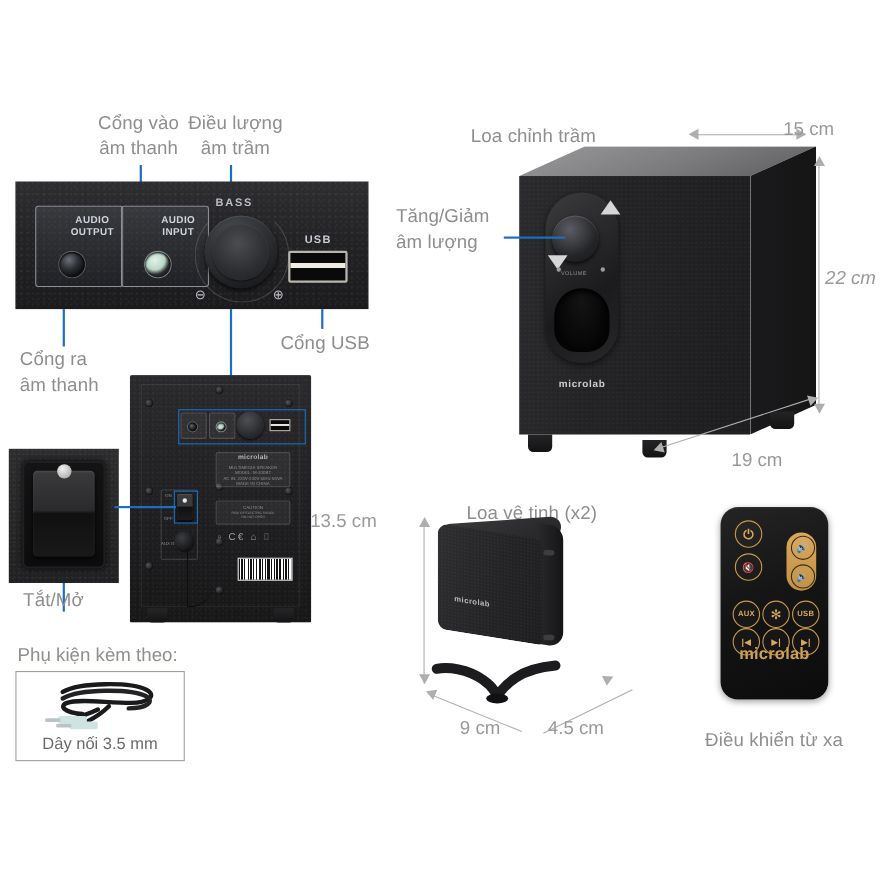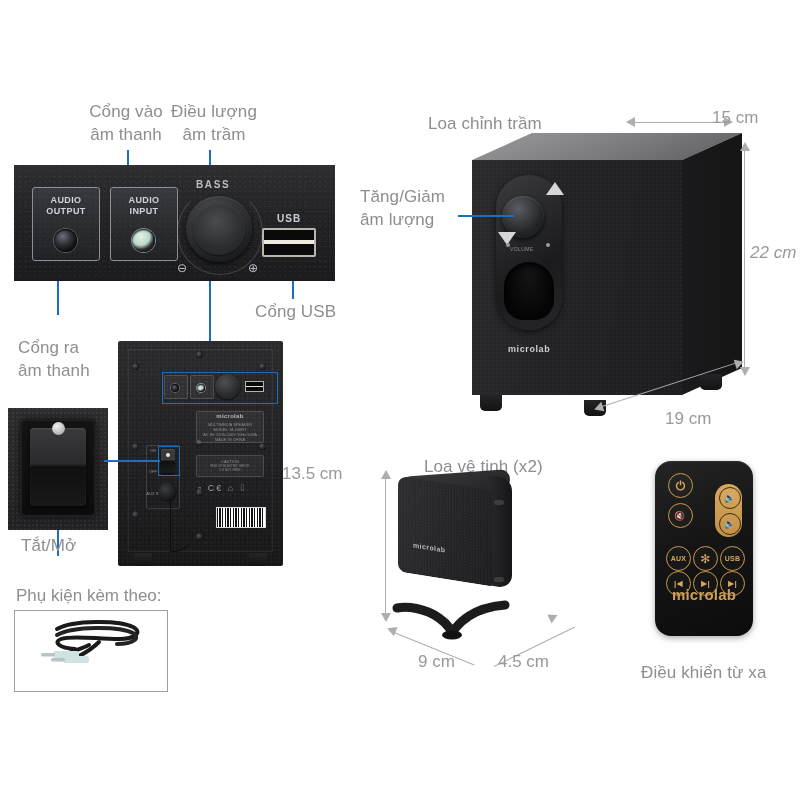--- a/index.html
+++ b/index.html
@@ -27,20 +27,21 @@
     background:
       radial-gradient(circle at 20% 30%, rgba(255,255,255,.05) 0 1px, transparent 1px),
       radial-gradient(circle at 70% 65%, rgba(255,255,255,.04) 0 1px, transparent 1px),
       linear-gradient(180deg,#2e2e30 0%,#232325 45%,#1b1b1d 100%);
     background-size:5px 5px,7px 7px,100% 100%;
     overflow:hidden;
   }
   .jackbox{
     position:absolute;border:1px solid #8a8f99;border-radius:3px;
     background:linear-gradient(180deg,rgba(90,95,105,.30),rgba(40,42,48,.30));
+    padding-left:12px;
   }
   .jacklabel{
     position:absolute;width:100%;text-align:center;color:#cfd4dc;
     font-size:9px;line-height:10.5px;letter-spacing:.4px;font-weight:bold;
   }
   .jackhole{
     position:absolute;border-radius:50%;
     background:radial-gradient(circle at 38% 32%,#6d7078 0%,#303237 38%,#101012 70%,#000 100%);
     box-shadow:0 0 0 1px rgba(150,155,165,.45), inset 0 1px 2px #000;
   }
@@ -266,21 +267,21 @@
   <div class="knob-ring" style="left:163px;top:24px;width:84px;height:84px;"></div>
   <div id="bass-knob" style="left:172px;top:31px;width:66px;height:66px;"></div>
   <div class="knob-sym" style="left:163px;top:97px;">⊖</div>
   <div class="knob-sym" style="left:234px;top:97px;">⊕</div>
 
   <div class="usb-txt" style="left:263px;top:48px;">USB</div>
   <div id="usb-port" style="left:248px;top:63px;width:50px;height:25px;"></div>
 </div>
 
 <div class="bline v" style="left:57px;top:281px;height:34px;"></div>
-<div class="lbl" id="lbl-audio-output" style="left:18px;top:315px;width:100px;margin-top:21px;">Cổng ra
+<div class="lbl" id="lbl-audio-output" style="left:18px;top:315px;width:100px;">Cổng ra
 âm thanh</div>
 
 <div class="bline v" style="left:292px;top:281px;height:18px;"></div>
 <div class="lbl" id="lbl-usb" style="left:255px;top:300px;">Cổng USB</div>
 
 <div class="bline v" style="left:209px;top:281px;height:104px;"></div>
 
 <div class="abs" id="sub-rear">
   <div class="inner"></div>
 
@@ -445,13 +446,14 @@
   <svg style="position:absolute;left:8px;top:4px;" width="136" height="54" viewBox="0 0 136 54">
     <path d="M34 14 C50 5 96 5 110 12 C120 17 112 24 96 24 C74 24 48 20 38 24 C30 27 36 33 52 34" stroke="#1a1a1c" stroke-width="4" fill="none" stroke-linecap="round"></path>
     <path d="M34 20 C50 11 96 11 110 18 C118 23 110 29 94 29" stroke="#232325" stroke-width="4" fill="none" stroke-linecap="round"></path>
     <path d="M66 30 C58 34 50 36 46 38" stroke="#1a1a1c" stroke-width="4" fill="none" stroke-linecap="round"></path>
     <path d="M76 27 C70 33 62 38 56 41" stroke="#1a1a1c" stroke-width="4" fill="none" stroke-linecap="round"></path>
     <rect x="30" y="36" width="26" height="7" rx="2.5" fill="#cfe3e3"></rect>
     <rect x="18" y="38" width="14" height="3.4" rx="1.5" fill="#b9c4c6"></rect>
     <rect x="40" y="41" width="26" height="7" rx="2.5" fill="#cfe3e3"></rect>
     <rect x="28" y="43" width="14" height="3.4" rx="1.5" fill="#b9c4c6"></rect>
   </svg>
+  <div id="acc-cap">Dây nối 3.5 mm</div>
 </div>
 
 </body></html>

